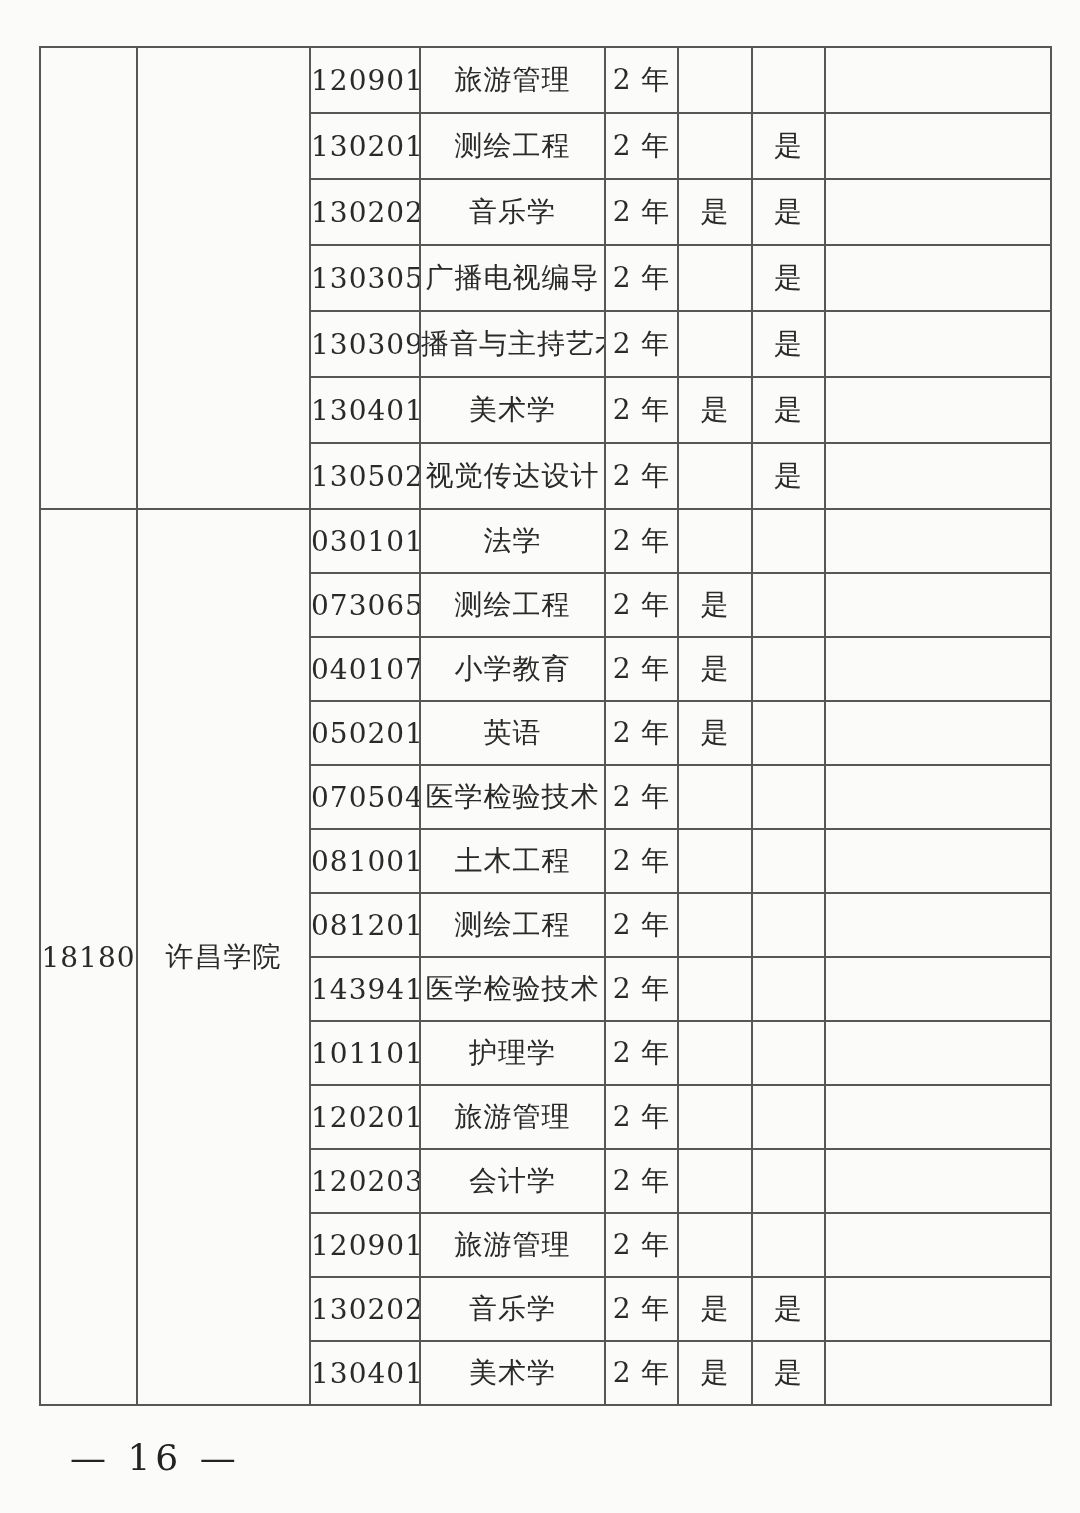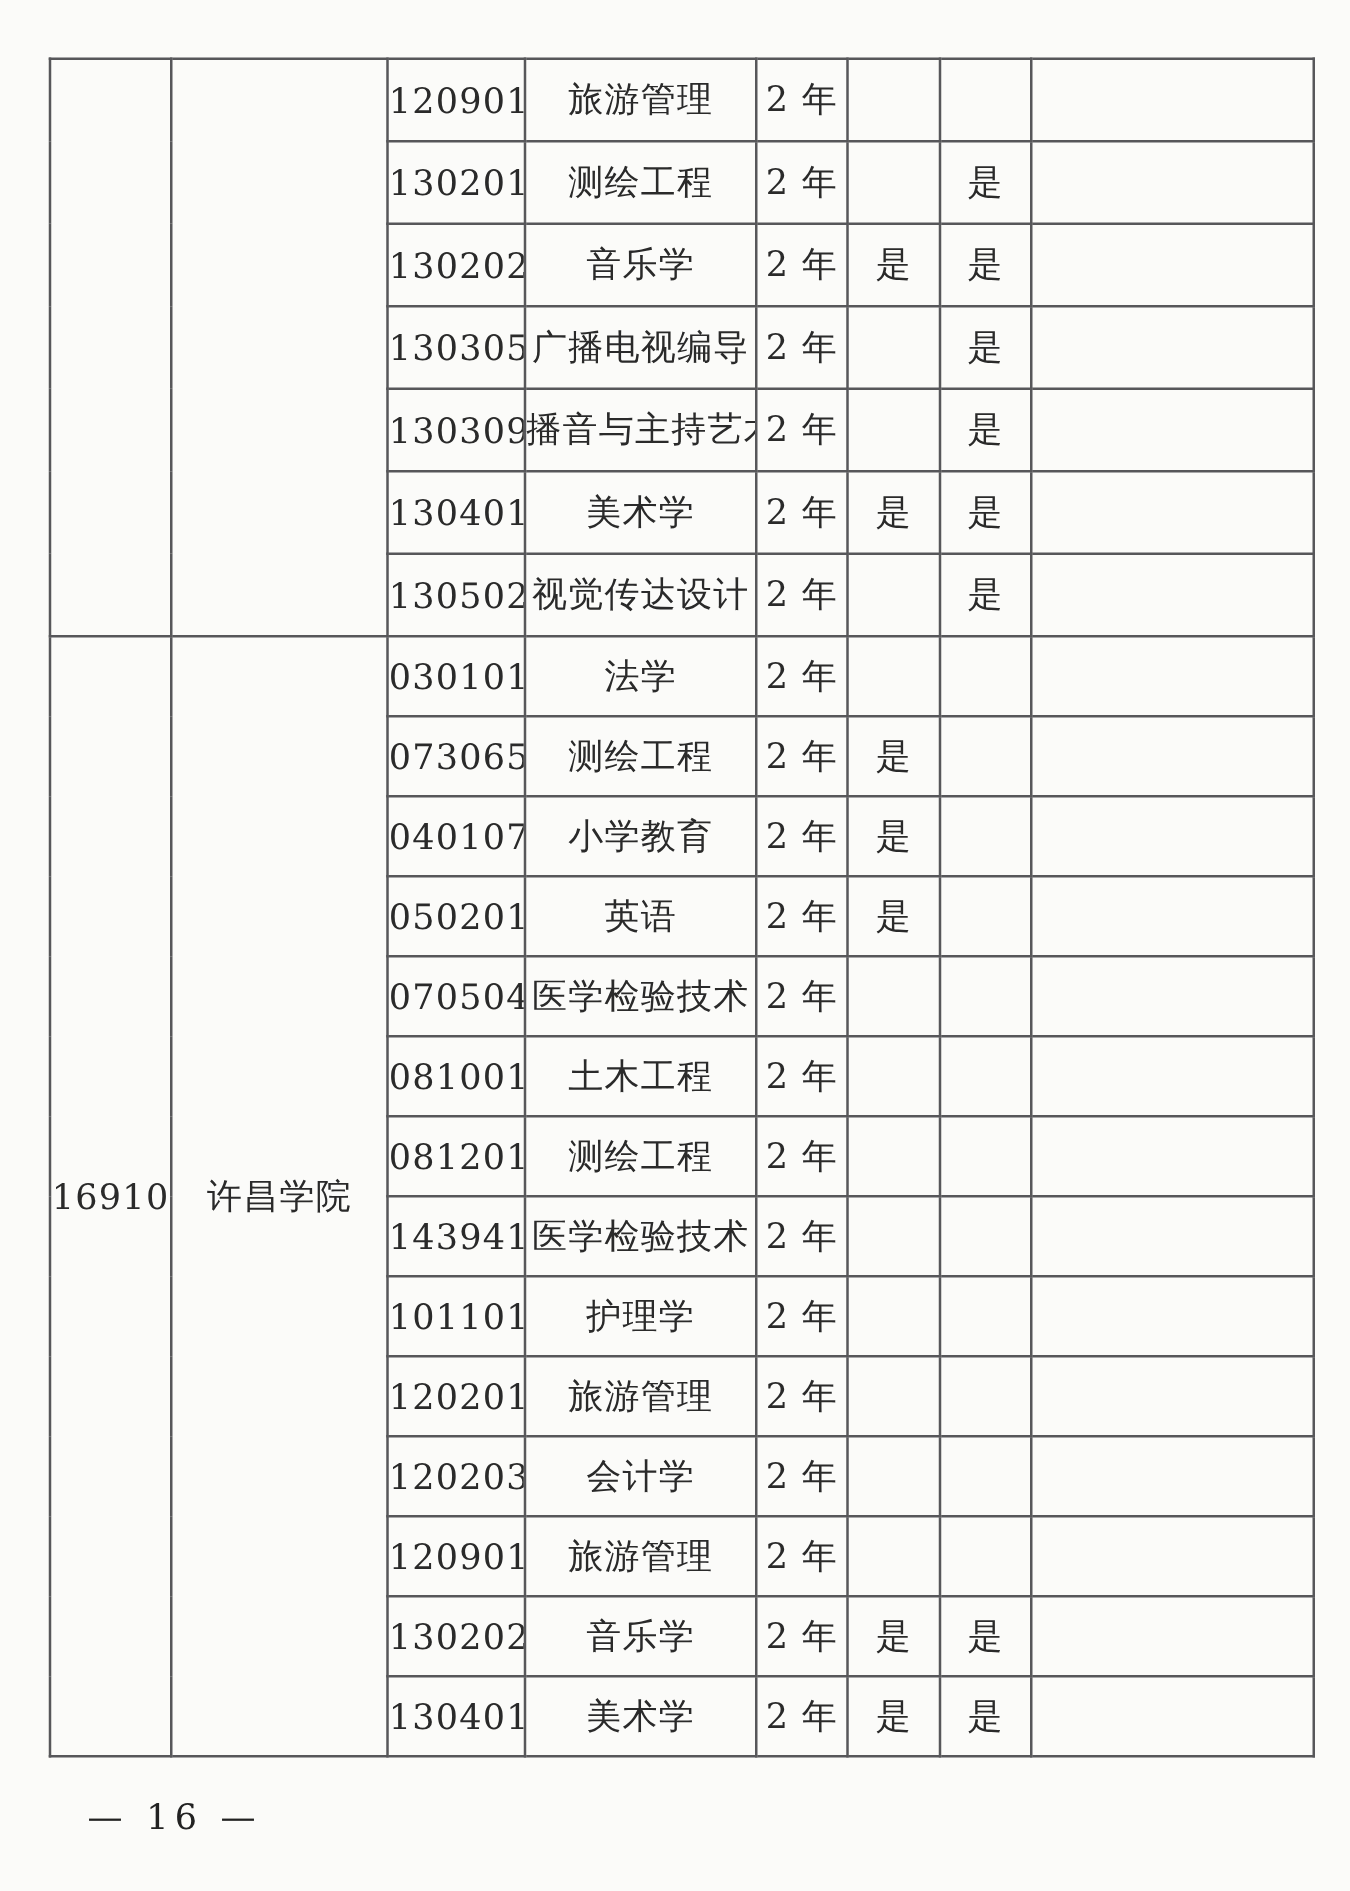--- a/index.html
+++ b/index.html
@@ -44,21 +44,21 @@
   }
   tr.section-a-row { height: 66px; }
   tr.section-b-row { height: 64px; }
   td.cell-major-code { letter-spacing: 2px; }
   td.cell-school-code { letter-spacing: 3px; }
   td.cell-school-name { letter-spacing: 2px; }
   .page-number {
     position: absolute;
     left: 70px;
     top: 1437px;
-    font-size: 28px;
+    font-size: 36px;
     letter-spacing: 5px;
     color: #222;
   }
 </style>
 </head>
 <body>
 
 <div class="doc-page">
 
   <table class="major-table">
@@ -125,21 +125,21 @@
         </tr>
         <tr class="section-a-row">
           <td class="cell-major-code">130502</td>
           <td class="cell-major-name">视觉传达设计</td>
           <td class="cell-duration">2 年</td>
           <td class="cell-flag1"></td>
           <td class="cell-flag2">是</td>
           <td class="cell-remark"></td>
         </tr>
         <tr class="section-b-row">
-          <td class="cell-school-code" rowspan="14">16910</td>
+          <td class="cell-school-code" rowspan="14">18180</td>
           <td class="cell-school-name" rowspan="14">许昌学院</td>
           <td class="cell-major-code">030101K</td>
           <td class="cell-major-name">法学</td>
           <td class="cell-duration">2 年</td>
           <td class="cell-flag1"></td>
           <td class="cell-flag2"></td>
           <td class="cell-remark"></td>
         </tr>
         <tr class="section-b-row">
           <td class="cell-major-code">073065</td>

